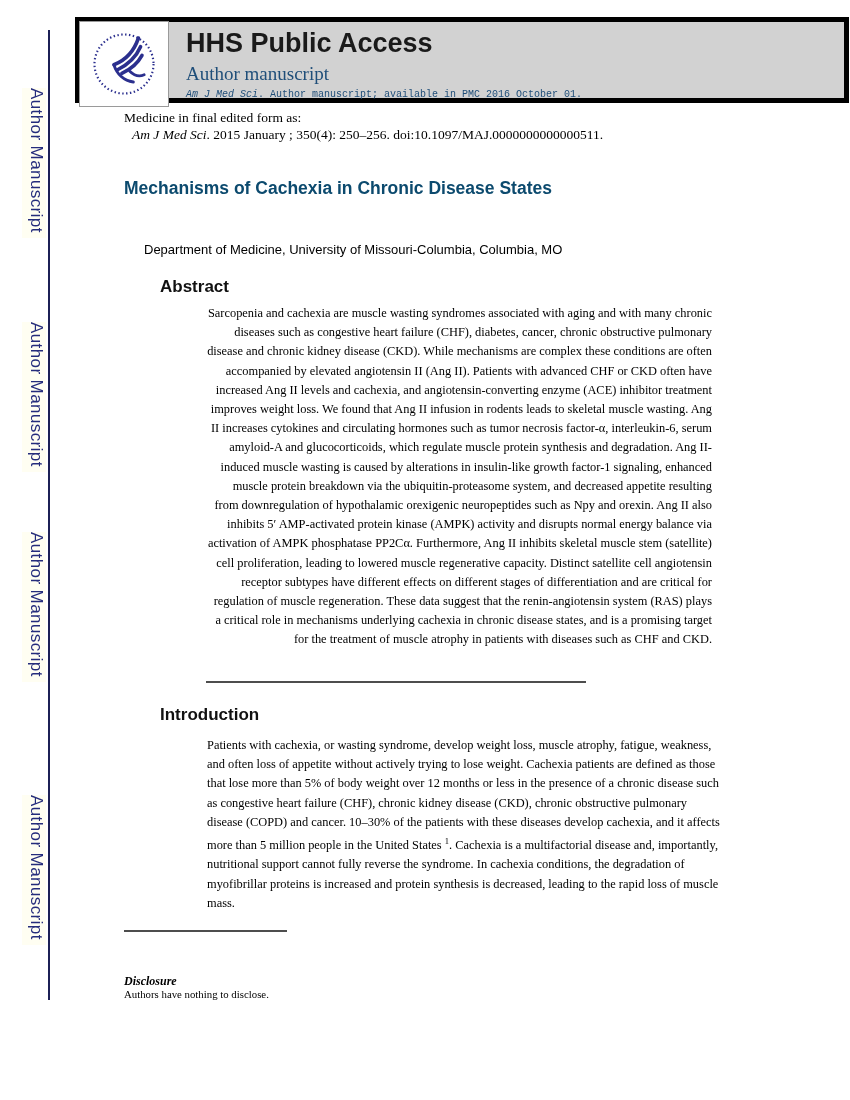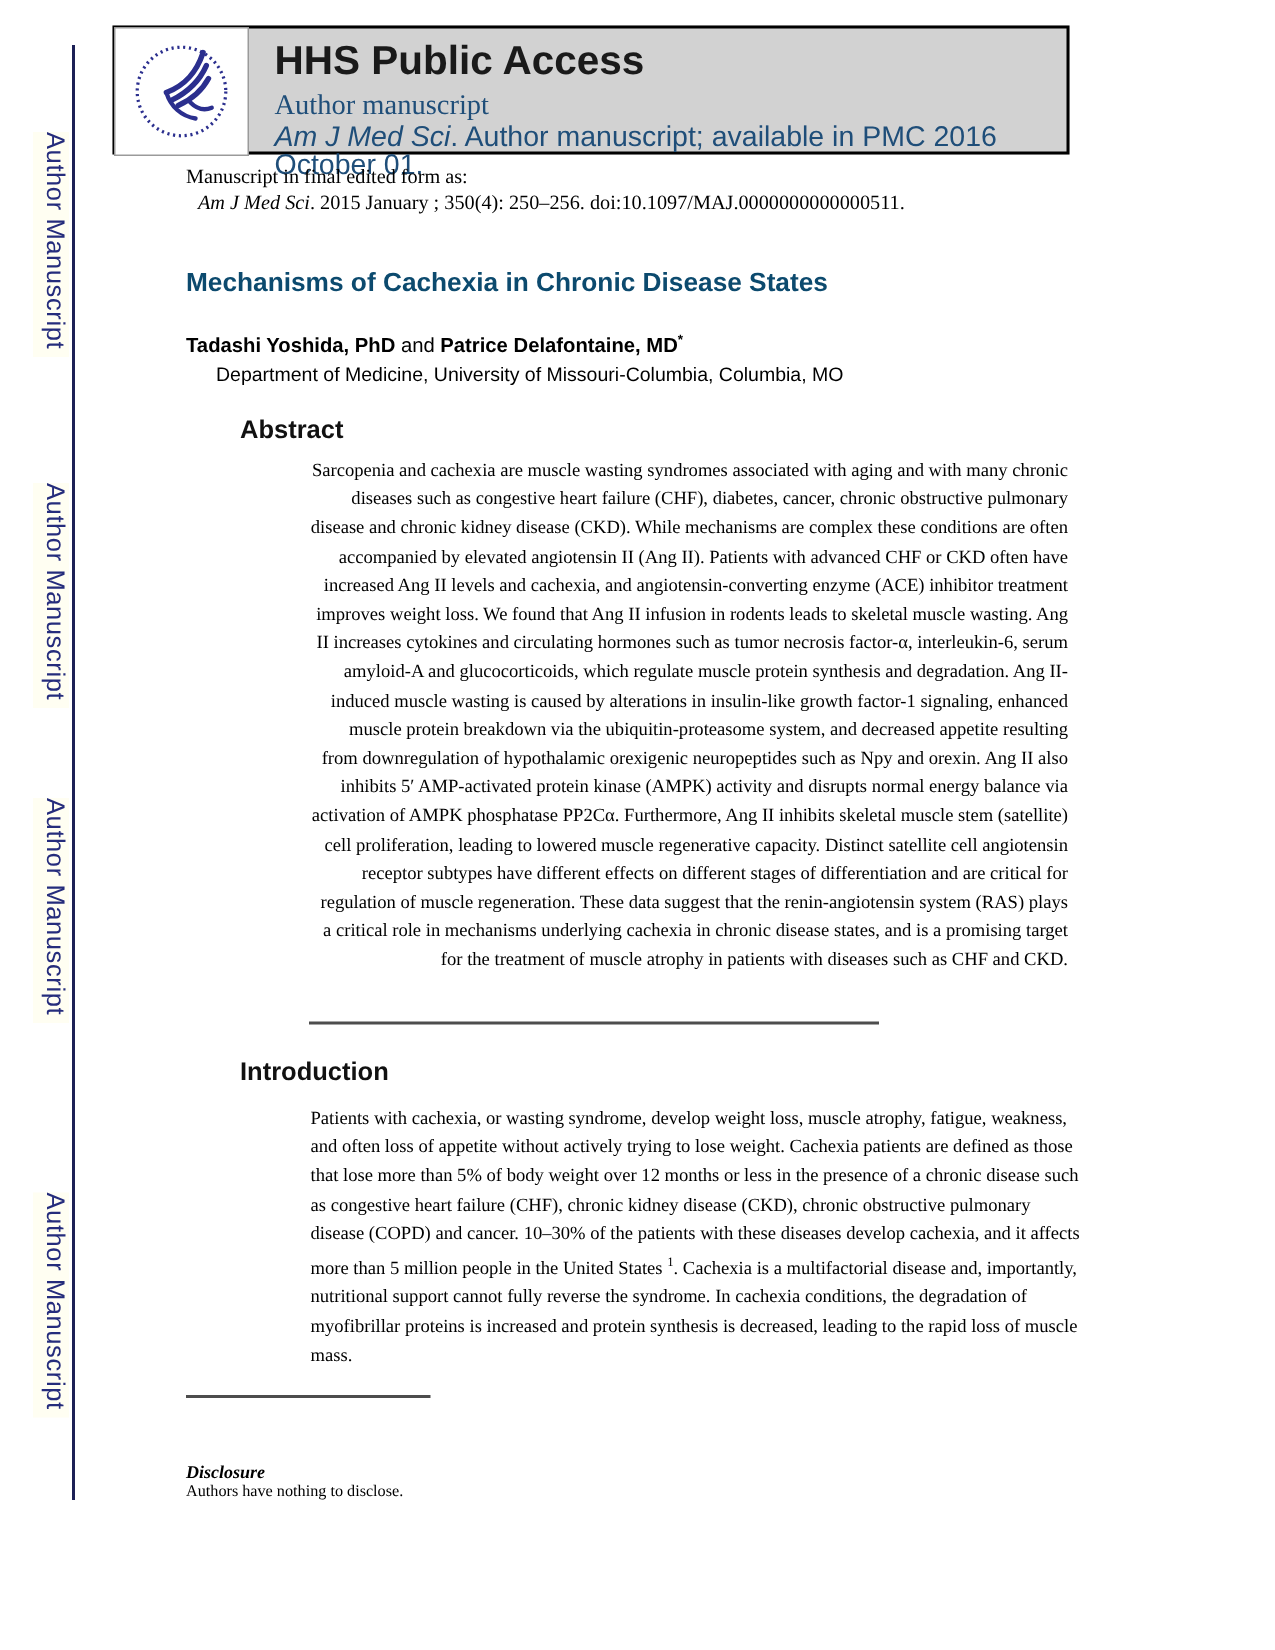--- a/index.html
+++ b/index.html
@@ -35,23 +35,23 @@
   }
   .wm1 { top: 88px; }
   .wm2 { top: 322px; }
   .wm3 { top: 532px; }
   .wm4 { top: 795px; }
 
   
   .header-box {
     position: absolute;
     left: 75px; top: 17px;
-    width: 638px; height: 86px;
+    width: 774px; height: 86px;
     background: #d2d2d2;
-    border: 2px solid #000000;
+    border: 5px solid #000000;
   }
   .logo-box {
     position: absolute;
     left: -1px; top: -1px;
     width: 90px; height: 86px;
     background: #ffffff;
     border: 1px solid #9a9a9a;
     display: flex; align-items: center; justify-content: center;
   }
   .header-text { position: absolute; left: 106px; top: 5px; }
@@ -63,22 +63,22 @@
     line-height: 32px;
   }
   .h-sub {
     font-family: "Liberation Serif", serif;
     font-size: 19px;
     color: #1f4e79;
     line-height: 23px;
     margin-top: 3px;
   }
   .h-cite {
-    font-family: Liberation Sans, sans-serif;
-    font-size: 19px;
+    font-family: Liberation Mono, monospace;
+    font-size: 10px;
     color: #1f4e79;
     line-height: 19px;
   }
   .it { font-style: italic; }
 
   
   .published { position: absolute; left: 124px; top: 109px; font-size: 13.5px; line-height: 17px; }
   .pub2 { margin-left: 8px; }
 
   
@@ -169,26 +169,25 @@
       </svg>
     </div>
     <div class="header-text">
       <div class="h-title">HHS Public Access</div>
       <div class="h-sub">Author manuscript</div>
       <div class="h-cite"><span class="it">Am J Med Sci</span><span>. Author manuscript; available in PMC 2016 October 01.</span></div>
     </div>
   </div>
 
   <div class="published">
-    <div>Manuscript in final edited form as:</div>
+    <div>Medicine in final edited form as:</div>
     <div class="pub2"><span class="it">Am J Med Sci</span><span>. 2015 January ; 350(4): 250–256. doi:10.1097/MAJ.0000000000000511.</span></div>
   </div>
 
   <div class="art-title">Mechanisms of Cachexia in Chronic Disease States</div>
-  <div class="authors"><span class="b">Tadashi Yoshida, PhD</span><span> and </span><span class="b">Patrice Delafontaine, MD</span><sup>*</sup></div>
   <div class="affil">Department of Medicine, University of Missouri-Columbia, Columbia, MO</div>
 
   <div class="sec-head abstract-head">Abstract</div>
   <div class="body-par abstract-par">Sarcopenia and cachexia are muscle wasting syndromes associated with aging and with many chronic diseases such as congestive heart failure (CHF), diabetes, cancer, chronic obstructive pulmonary disease and chronic kidney disease (CKD). While mechanisms are complex these conditions are often accompanied by elevated angiotensin II (Ang II). Patients with advanced CHF or CKD often have increased Ang II levels and cachexia, and angiotensin-converting enzyme (ACE) inhibitor treatment improves weight loss. We found that Ang II infusion in rodents leads to skeletal muscle wasting. Ang II increases cytokines and circulating hormones such as tumor necrosis factor-α, interleukin-6, serum amyloid-A and glucocorticoids, which regulate muscle protein synthesis and degradation. Ang II-induced muscle wasting is caused by alterations in insulin-like growth factor-1 signaling, enhanced muscle protein breakdown via the ubiquitin-proteasome system, and decreased appetite resulting from downregulation of hypothalamic orexigenic neuropeptides such as Npy and orexin. Ang II also inhibits 5′ AMP-activated protein kinase (AMPK) activity and disrupts normal energy balance via activation of AMPK phosphatase PP2Cα. Furthermore, Ang II inhibits skeletal muscle stem (satellite) cell proliferation, leading to lowered muscle regenerative capacity. Distinct satellite cell angiotensin receptor subtypes have different effects on different stages of differentiation and are critical for regulation of muscle regeneration. These data suggest that the renin-angiotensin system (RAS) plays a critical role in mechanisms underlying cachexia in chronic disease states, and is a promising target for the treatment of muscle atrophy in patients with diseases such as CHF and CKD.</div>
 
   <div class="divider"></div>
 
   <div class="sec-head intro-head">Introduction</div>
   <div class="body-par intro-par"><span>Patients with cachexia, or wasting syndrome, develop weight loss, muscle atrophy, fatigue, weakness, and often loss of appetite without actively trying to lose weight. Cachexia patients are defined as those that lose more than 5% of body weight over 12 months or less in the presence of a chronic disease such as congestive heart failure (CHF), chronic kidney disease (CKD), chronic obstructive pulmonary disease (COPD) and cancer. 10–30% of the patients with these diseases develop cachexia, and it affects more than 5 million people in the United States </span><sup>1</sup><span>. Cachexia is a multifactorial disease and, importantly, nutritional support cannot fully reverse the syndrome. In cachexia conditions, the degradation of myofibrillar proteins is increased and protein synthesis is decreased, leading to the rapid loss of muscle mass.</span></div>
 

